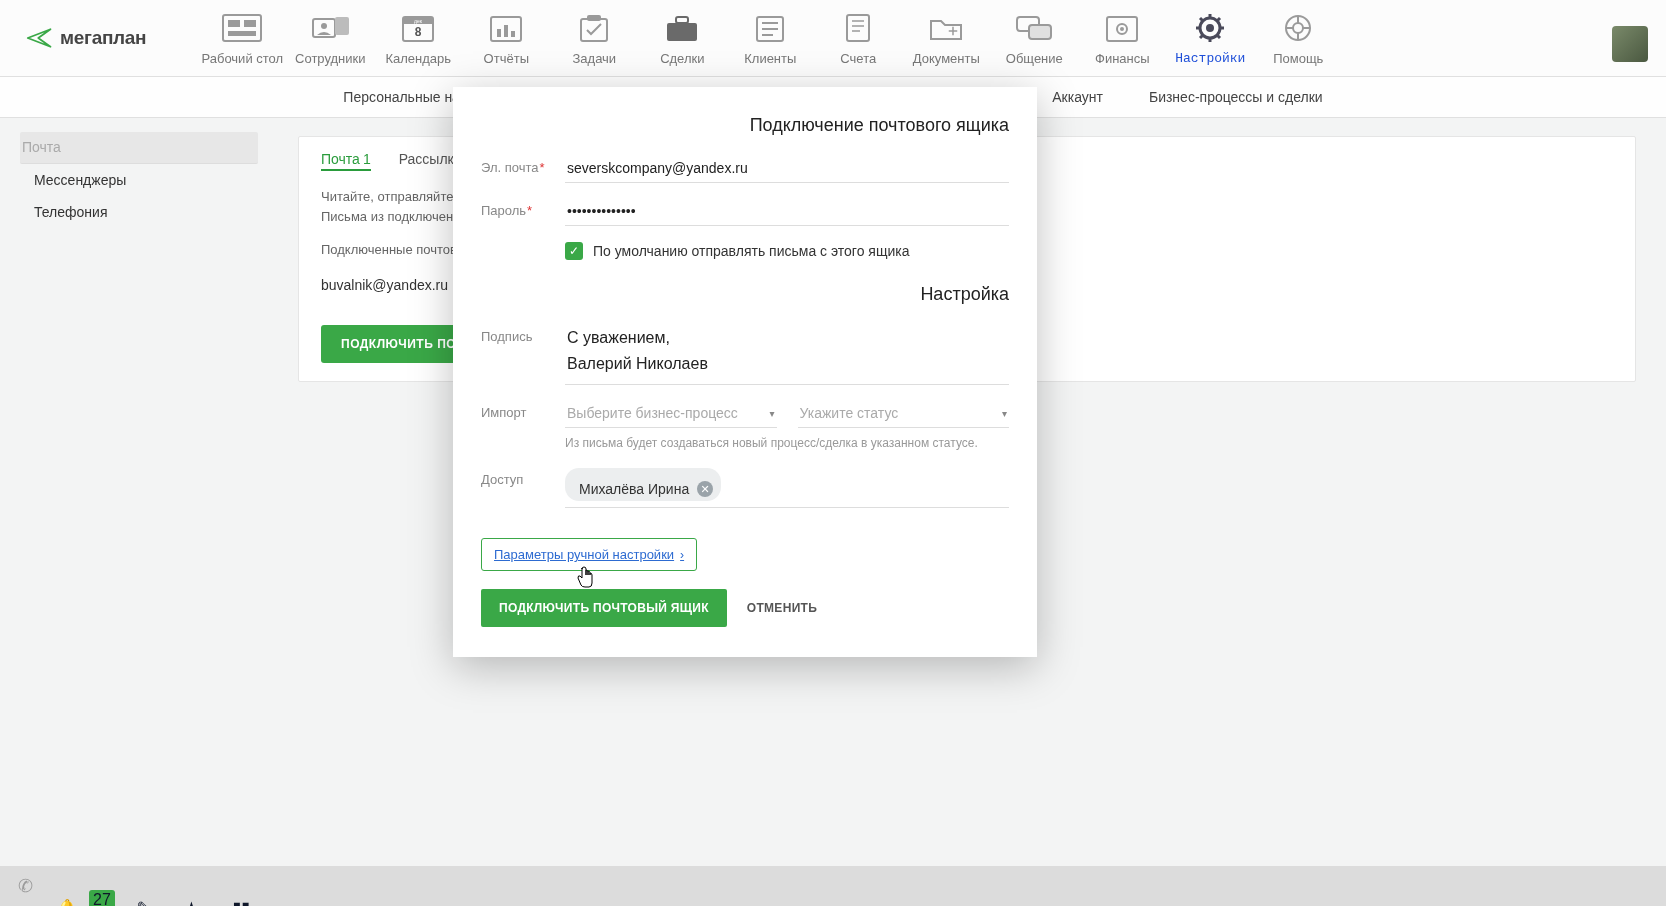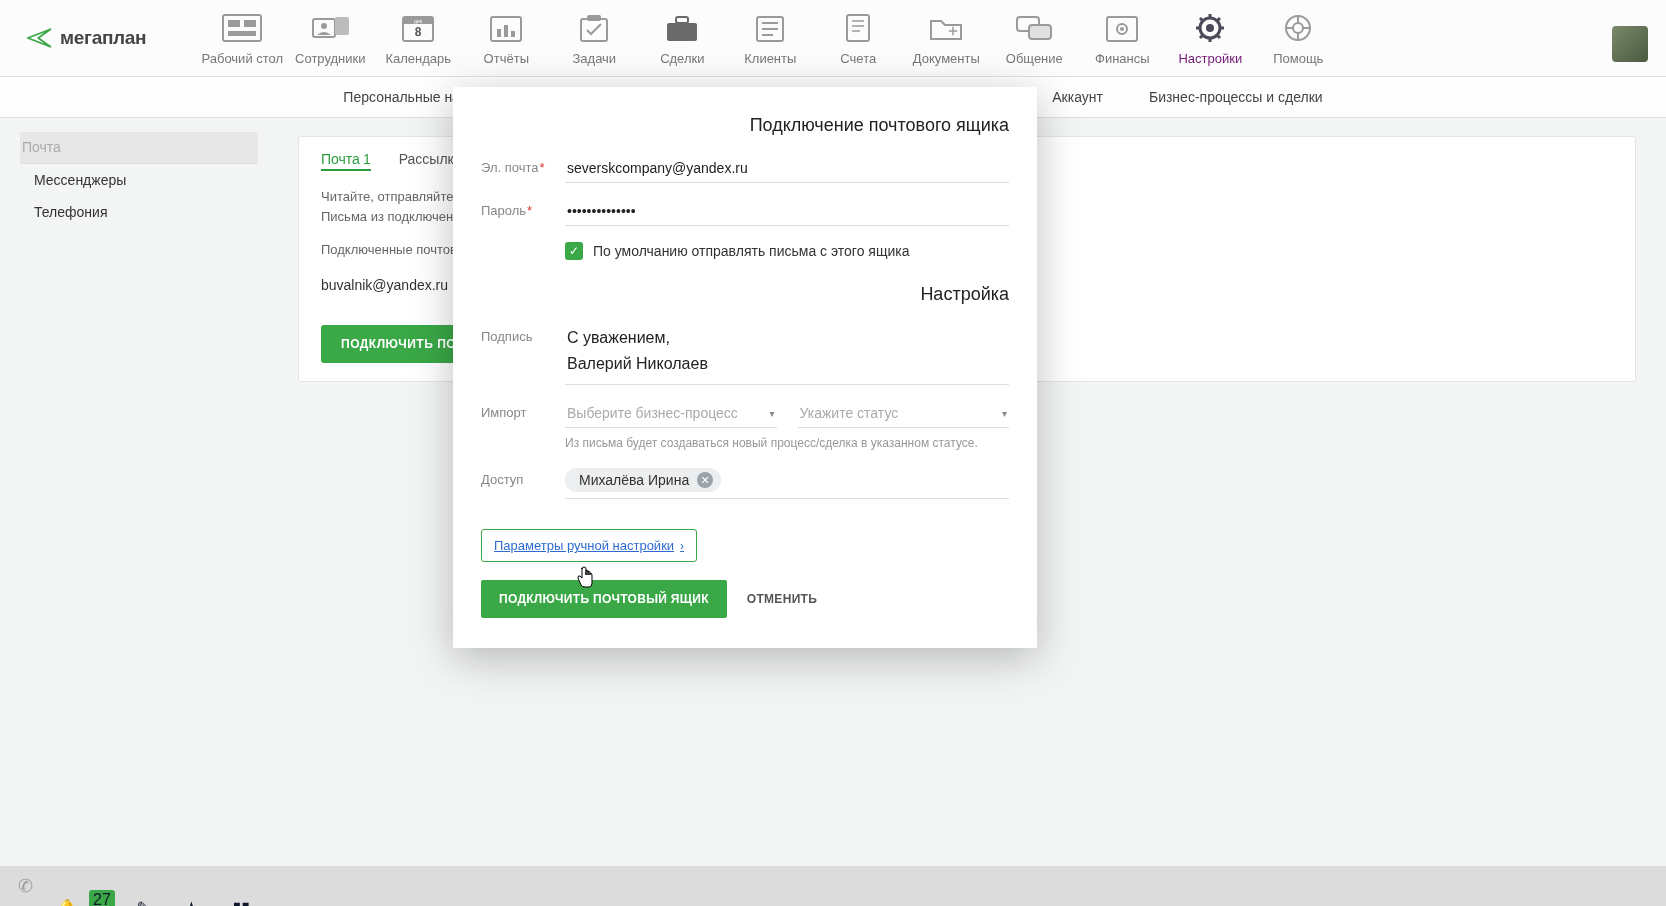--- a/index.html
+++ b/index.html
@@ -7,21 +7,21 @@
 
 
 .topbar { height:77px; background:#fcfcfc; border-bottom:1px solid #e0e0e0; display:flex; align-items:center; padding:0 28px 0 26px; position:relative; }
 .logo { display:flex; align-items:center; gap:6px; }
 .logo-plane { width:28px; height:28px; }
 .logo-text { font-weight:bold; font-size:19px; color:#454545; letter-spacing:-.3px; }
 .nav-items { display:flex; gap:0; margin-left:52px; }
 .nav-item { width:88px; display:flex; flex-direction:column; align-items:center; gap:6px; cursor:pointer; }
 .nav-item svg, .nav-item .ni-svg { width:46px; height:34px; }
 .nav-item span { font-size:13px; color:#777; }
-.nav-item.active span { color:#701a75; }
+.nav-item.active span { color:#1d4ed8;font-family:Liberation Mono, monospace; }
 .avatar { position:absolute; right:18px; top:26px; width:36px; height:36px; border-radius:4px; background:linear-gradient(135deg,#7a8a6a,#4a5840); }
 
 
 .subnav { height:41px; background:#fefefe; border-bottom:1px solid #e0e0e0; display:flex; align-items:center; justify-content:center; gap:46px; font-size:14px; }
 .subnav-item { color:#444; cursor:pointer; }
 .subnav-item.active { color:#999; border-bottom:2px solid #999; padding-bottom:11px; margin-bottom:-13px; }
 
 
 .page { display:flex; }
 .left-col { width:268px; padding:14px 10px 0 20px; }
@@ -48,21 +48,21 @@
 .flabel .req { color:#d33; margin-left:1px; }
 .finp { flex:1; border:none; border-bottom:1px solid #ddd; font-size:14px; padding:4px 2px 6px 2px; outline:none; color:#222; background:transparent; }
 .finp::placeholder { color:#aaa; }
 .chk-row { display:flex; align-items:center; gap:10px; margin-left:84px; margin-bottom:8px; }
 .chk { width:18px; height:18px; background:#3aa847; border-radius:3px; display:flex; align-items:center; justify-content:center; color:#fff; font-size:12px; }
 .sig-box { flex:1; border-bottom:1px solid #ddd; padding:0 2px 8px 2px; font-size:16px; line-height:1.6; color:#222; }
 .sel-wrap { flex:1; display:flex; gap:21px; }
 .sel { flex:1; border-bottom:1px solid #ddd; font-size:14px; color:#aaa; padding:4px 2px 6px 2px; display:flex; justify-content:space-between; align-items:center; cursor:pointer; }
 .sel .c { font-size:10px; color:#888; }
 .imp-hint { font-size:12px; color:#999; margin-left:84px; margin-top:-8px; margin-bottom:18px; }
-.chip { display:inline-flex; align-items:center; gap:8px; background:#eceeef; border-radius:14px; padding:4px 8px 4px 14px; font-size:14px; color:#333; }
+.chip { display:inline-flex; align-items:center; gap:8px; background:#eceeef; border-radius:14px; padding:13px 8px 4px 14px; font-size:14px; color:#333; }
 .chip .x { width:16px; height:16px; border-radius:50%; background:#9aa3a9; color:#fff; font-size:11px; display:flex; align-items:center; justify-content:center; cursor:pointer; }
 .link-adv { display:inline-flex; align-items:center; gap:6px; color:#2d6bd1; font-size:13px; text-decoration:underline; border:1px solid #3aa847; border-radius:3px; padding:8px 12px; margin-top:14px; cursor:pointer; }
 .link-adv .chev { color:#2d6bd1; font-size:12px; text-decoration:none; }
 .mbtns { display:flex; gap:20px; align-items:center; margin-top:18px; }
 .btn-g2 { background:#3aa847; color:#fff; font-weight:bold; font-size:12px; letter-spacing:.3px; padding:12px 18px; border-radius:2px; cursor:pointer; }
 .btn-cx { font-size:12px; font-weight:bold; color:#555; letter-spacing:.3px; cursor:pointer; }
 
 
 .botbar { position:absolute; left:0; right:0; bottom:0; height:40px; background:#dcdcdc; display:flex; align-items:center; padding:0 18px; gap:24px; }
 .bb-search { flex:1; max-width:1020px; height:26px; background:#f7f7f7; border-radius:2px; padding:0 10px; display:flex; align-items:center; color:#999; font-size:13px; }

